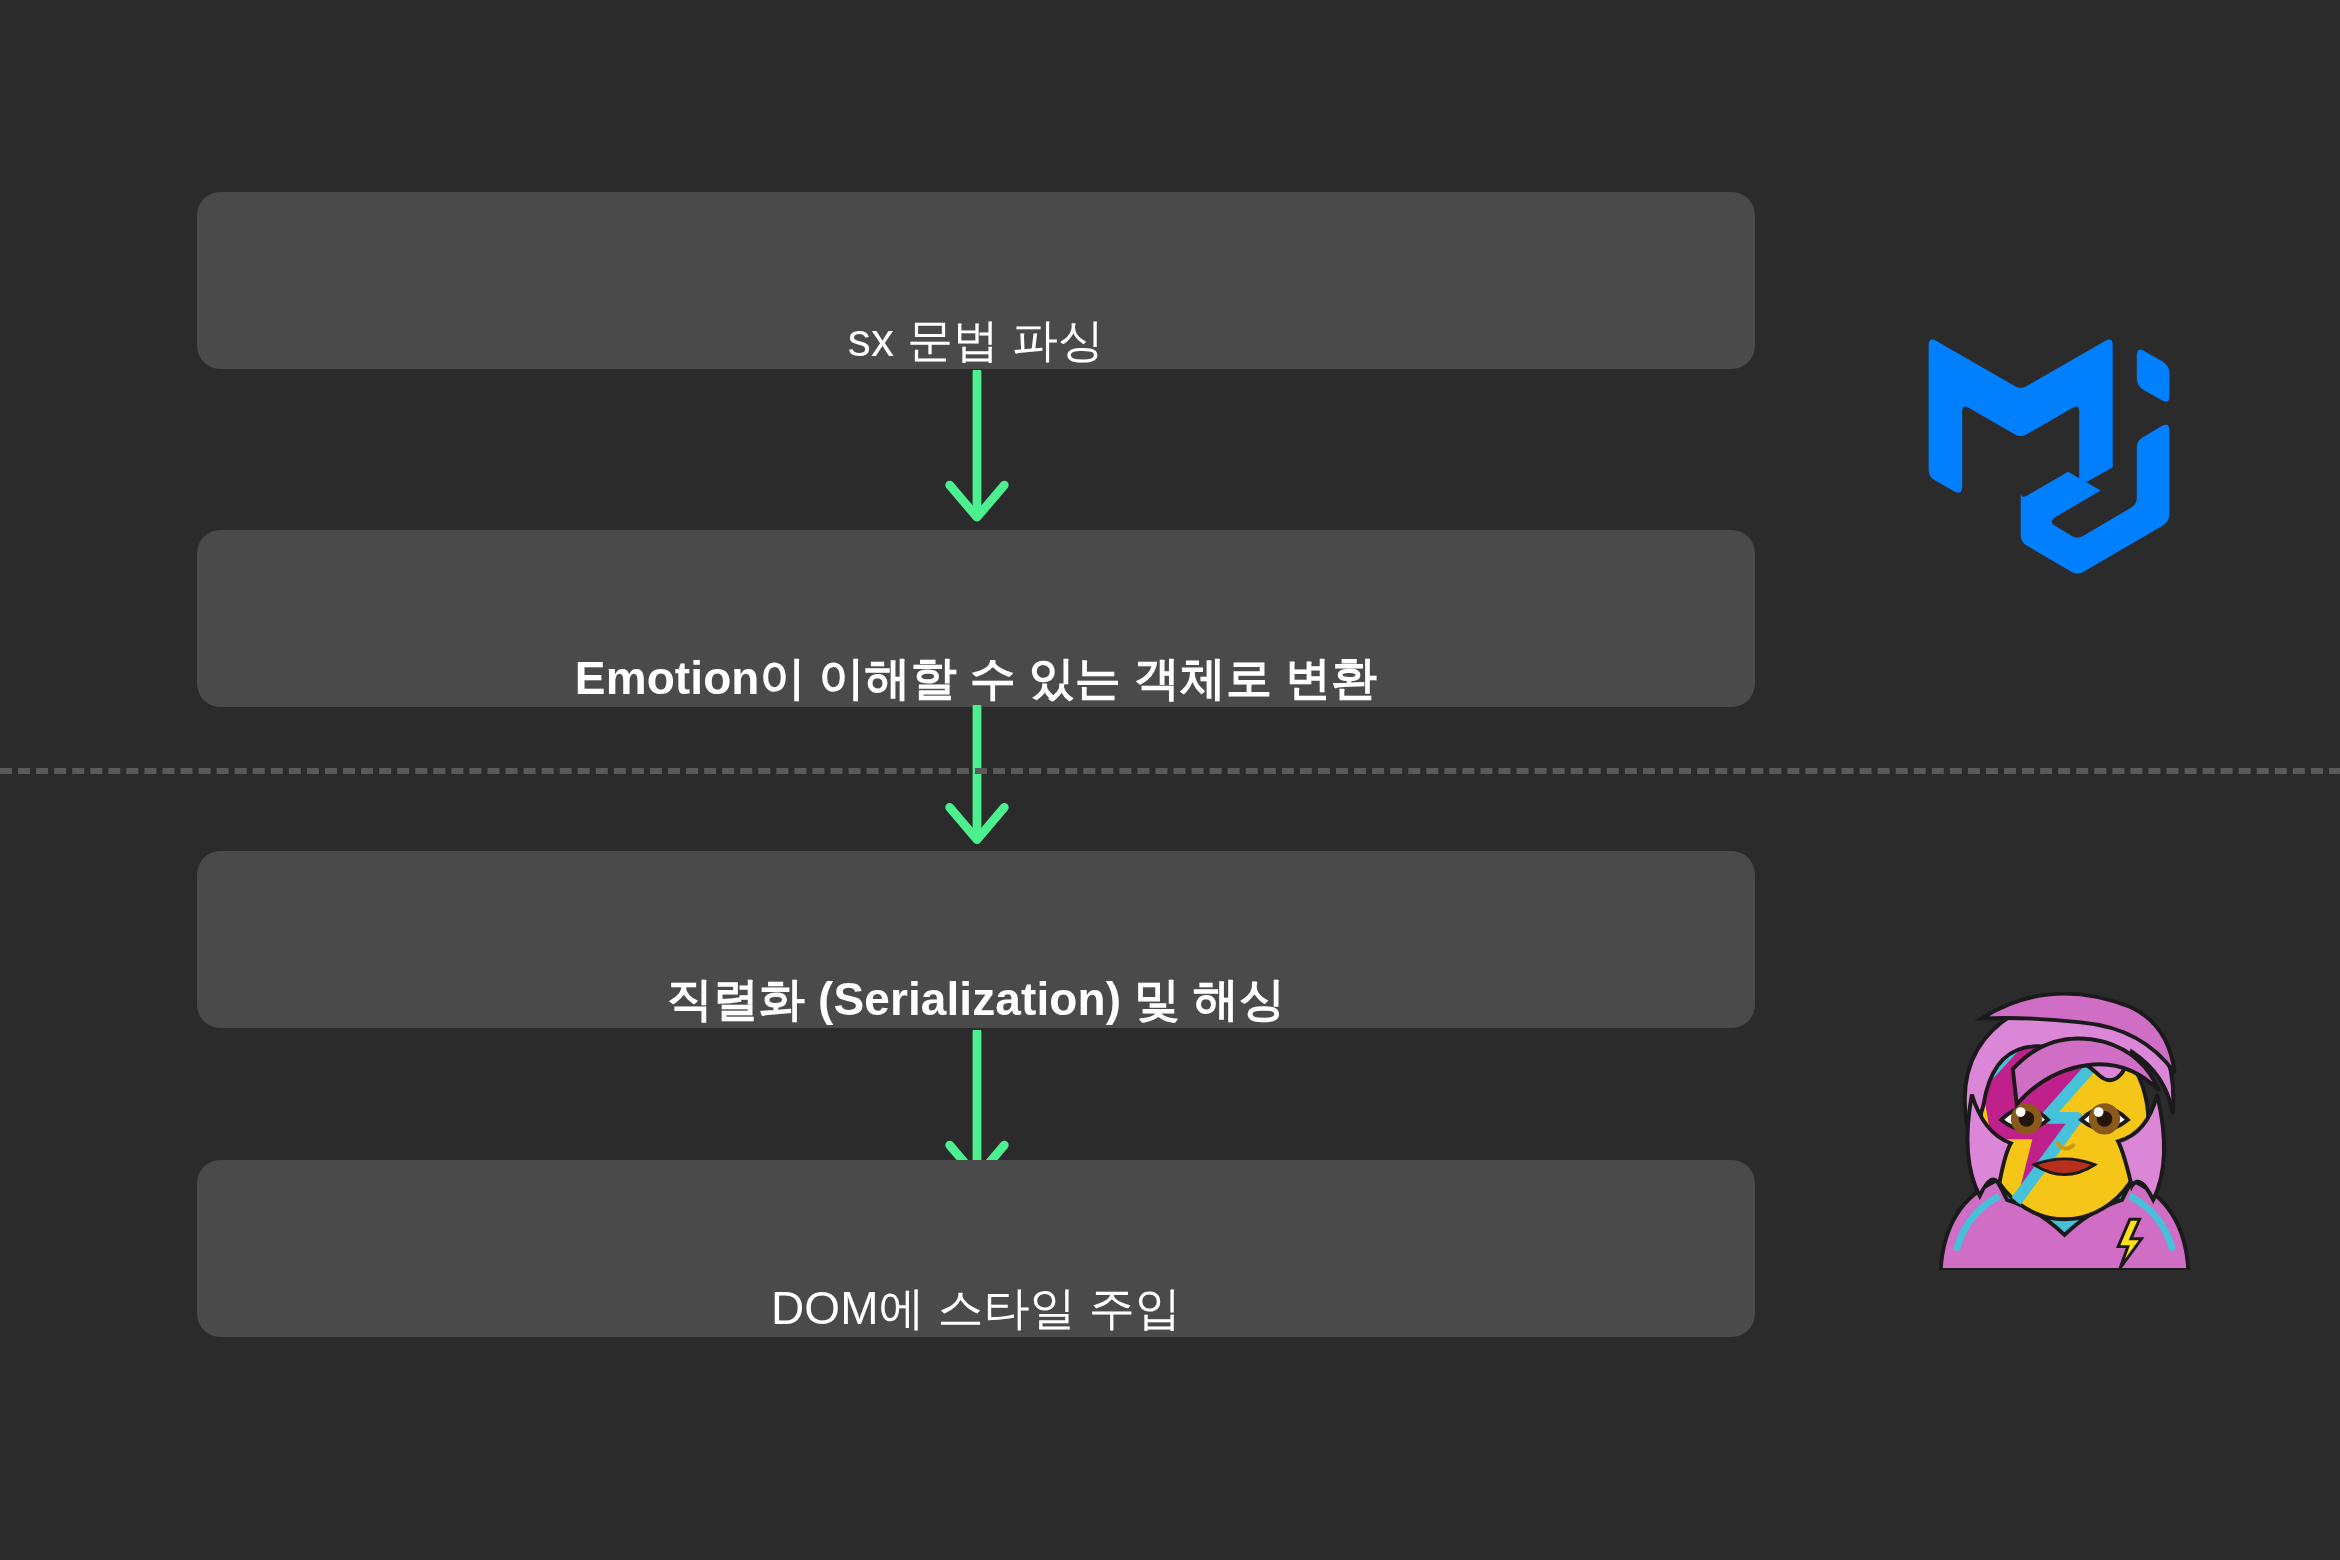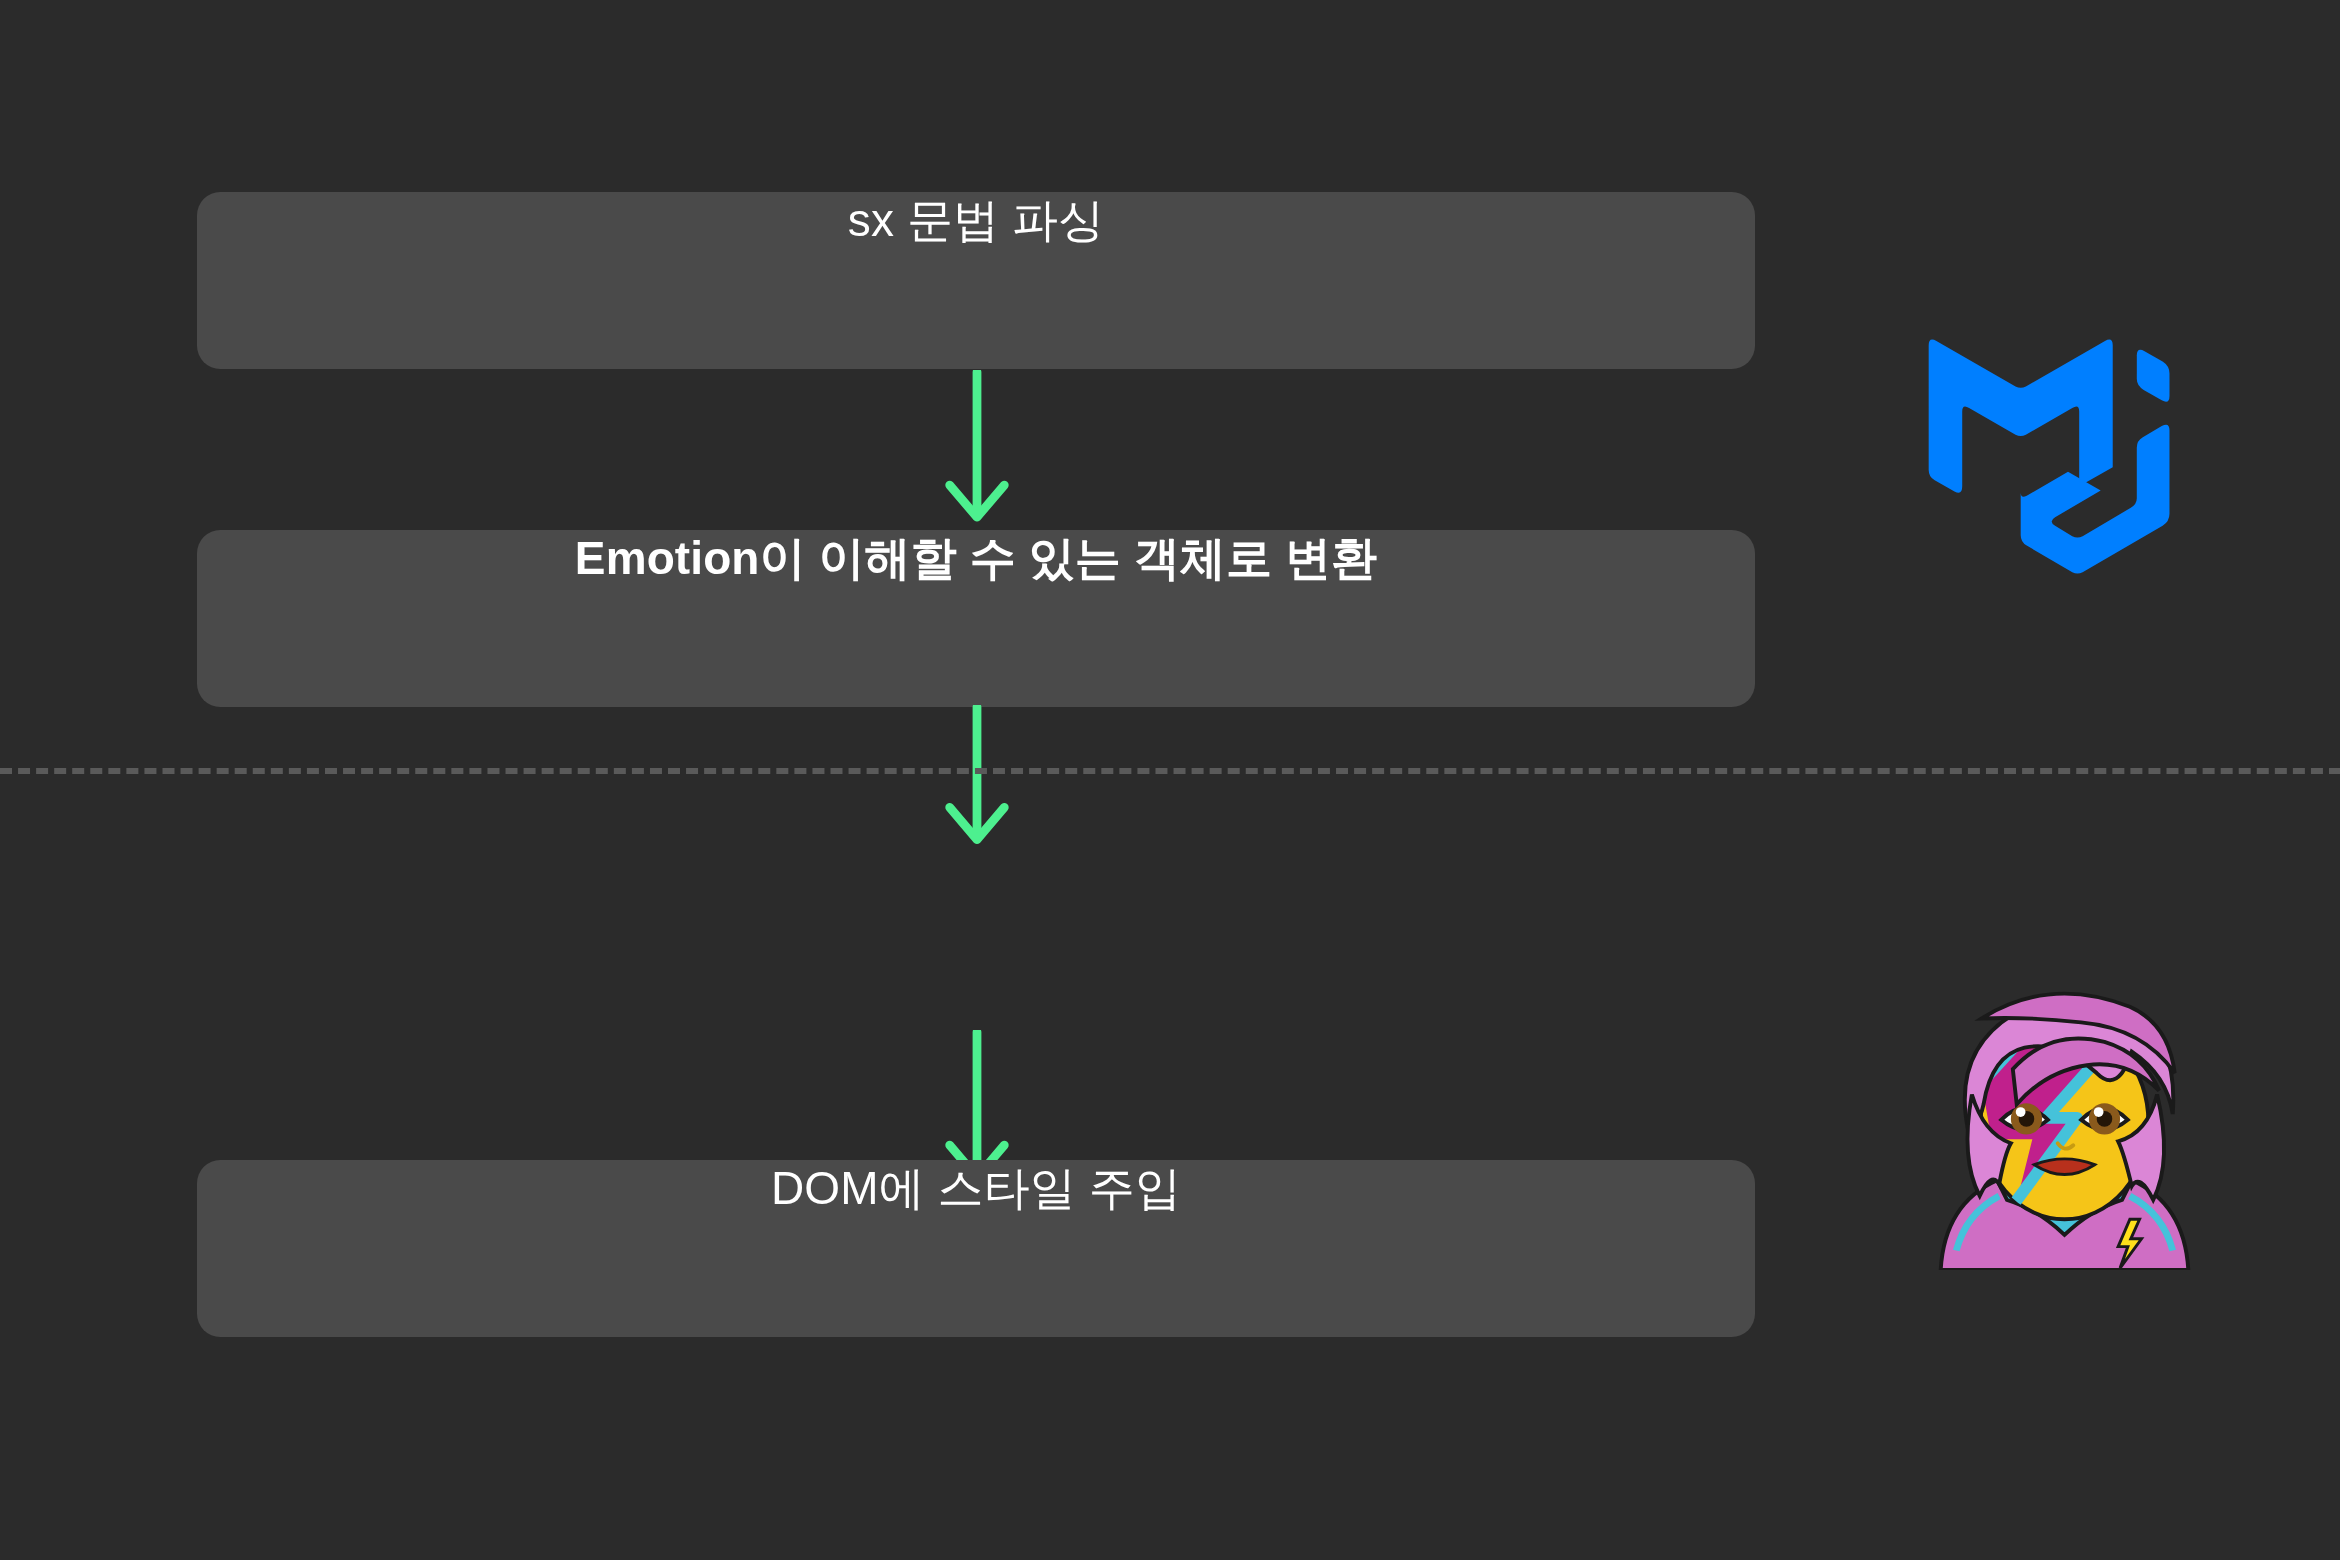--- a/index.html
+++ b/index.html
@@ -19,21 +19,21 @@
 
   
   .flow-box {
     position: absolute;
     left: 197px;
     width: 1558px;
     height: 177px;
     background: #4a4a4a;
     border-radius: 23.4px;
     display: flex;
-    align-items: flex-start;
+    align-items: flex-end;
     justify-content: center;
     box-sizing: border-box;
   }
   .flow-box-label {
     color: #ffffff;
     font-size: 46px;
     font-weight: 400;
     letter-spacing: 0.1px;
     line-height: 1.25;
     text-align: center;
@@ -115,20 +115,23 @@
     <svg viewBox="0 0 80 150" xmlns="http://www.w3.org/2000/svg" aria-hidden="true">
       <g fill="none" stroke="#4df08f" stroke-width="9" stroke-linecap="round" stroke-linejoin="round">
         <line x1="40" y1="2" x2="40" y2="137"></line>
         <polyline points="12,105 40,138 68,105"></polyline>
       </g>
     </svg>
   </div>
 
   <div id="divider"></div>
 
+  <div class="flow-box" id="box-3">
+    <span class="flow-box-label">직렬화 (Serialization) 및 해싱</span>
+  </div>
 
   <div class="arrow" id="arrow-3">
     <svg viewBox="0 0 80 164" xmlns="http://www.w3.org/2000/svg" aria-hidden="true">
       <g fill="none" stroke="#4df08f" stroke-width="9" stroke-linecap="round" stroke-linejoin="round">
         <line x1="40" y1="2" x2="40" y2="150"></line>
         <polyline points="12,118 40,151 68,118"></polyline>
       </g>
     </svg>
   </div>
 

